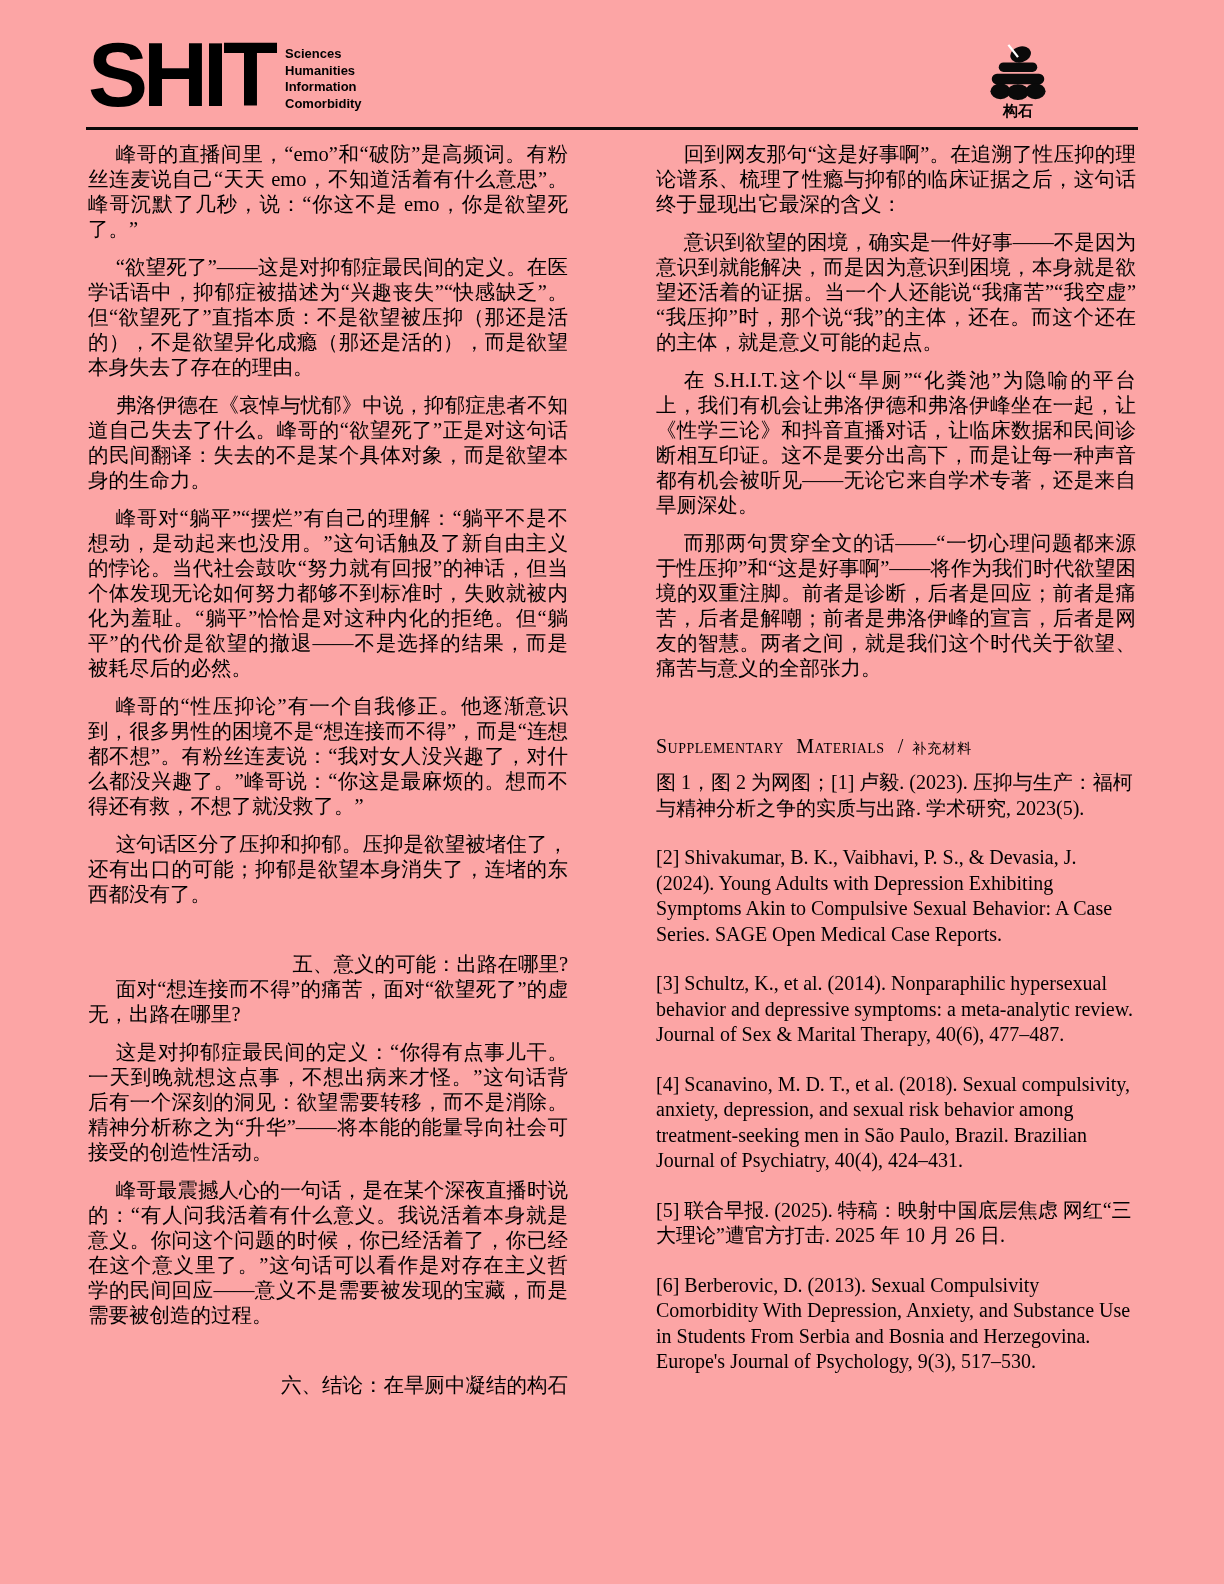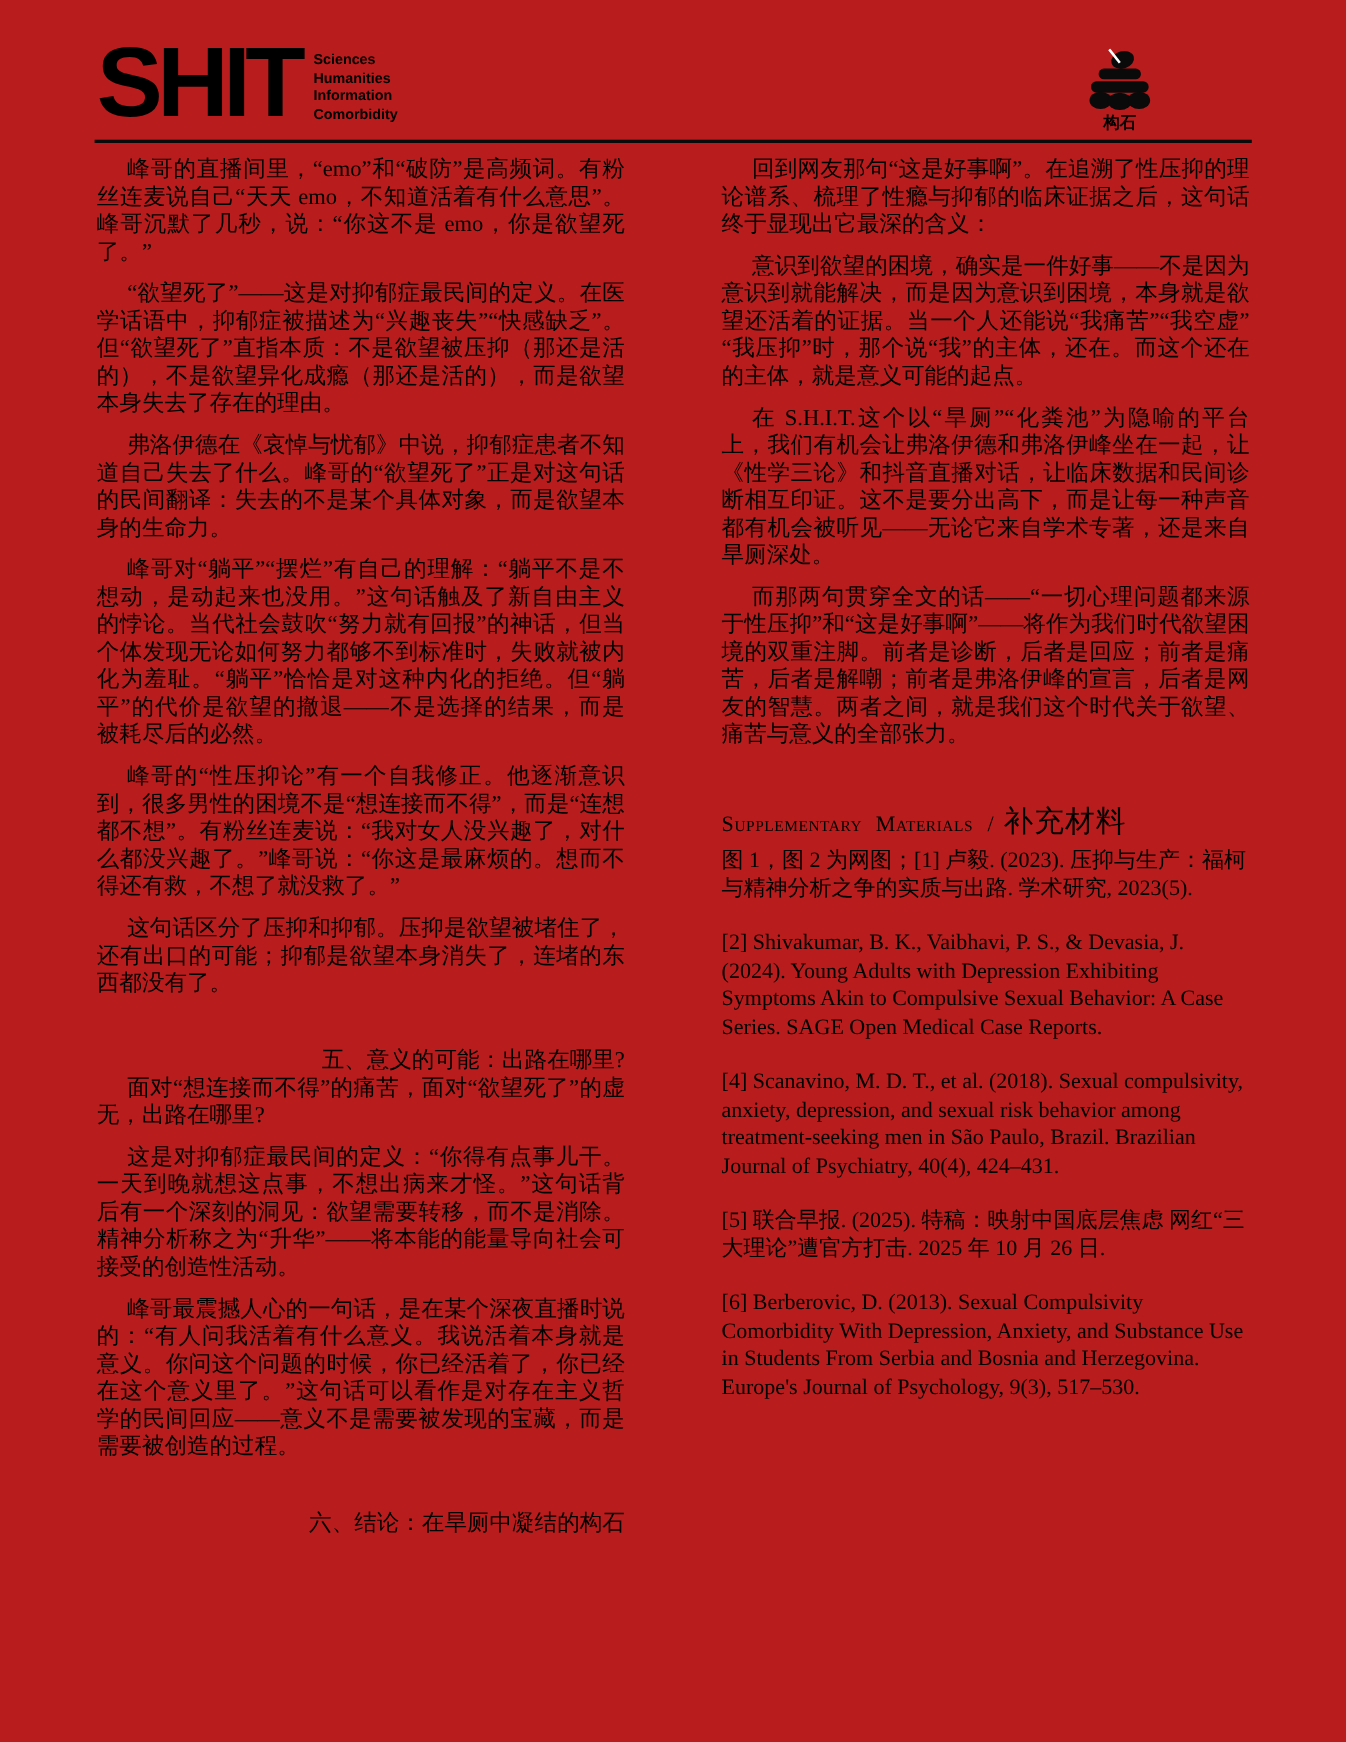--- a/index.html
+++ b/index.html
@@ -4,21 +4,21 @@
 <style>
   html, body { margin: 0; padding: 0; }
   body {
     width: 1224px; height: 1584px;
     background: #ffffff; color: #000000;
     font-family: "Liberation Serif", "DejaVu Serif", serif;
   }
   .page {
     position: relative;
     width: 1224px; height: 1584px;
-    background: #b91c1c;
+    background: #fca5a5;
     overflow: hidden;
   }
 
   
   .masthead {
     position: absolute; top: 38px; left: 88px; right: 88px;
     display: flex; justify-content: space-between; align-items: flex-start;
   }
   .brand { display: flex; align-items: flex-start; }
   .brand-word {
@@ -85,21 +85,21 @@
     font-size: 20px;
     line-height: 26px;
   }
   .suppl-head .sc {
     font-variant: small-caps;
     font-size: 20px;
     letter-spacing: 0.5px;
     word-spacing: 7px;
   }
   .suppl-head .sep { margin: 0 9px 0 13px; }
-  .suppl-head .zh { font-size: 27px; letter-spacing: 1px; }
+  .suppl-head .zh { font-size: 14px; letter-spacing: 1px; }
 
   .ref {
     margin: 24px 0 0;
     font-size: 20px;
     line-height: 25.5px;
     text-align: left;
     text-indent: 0;
   }
   .ref-list .ref:first-child { margin-top: 8px; }
 </style>
@@ -161,20 +161,21 @@
           <p class="para body">而那两句贯穿全文的话——“一切心理问题都来源于性压抑”和“这是好事啊”——将作为我们时代欲望困境的双重注脚。前者是诊断，后者是回应；前者是痛苦，后者是解嘲；前者是弗洛伊峰的宣言，后者是网友的智慧。两者之间，就是我们这个时代关于欲望、痛苦与意义的全部张力。</p>
         </div>
 
       <section class="suppl">
         <h2 class="suppl-head">
           <span class="sc">Supplementary Materials</span><span class="sep">/</span><span class="zh">补充材料</span>
         </h2>
         <div class="ref-list">
             <p class="ref">图 1，图 2 为网图；[1] 卢毅. (2023). 压抑与生产：福柯与精神分析之争的实质与出路. 学术研究, 2023(5).</p>
             <p class="ref">[2] Shivakumar, B. K., Vaibhavi, P. S., &amp; Devasia, J. (2024). Young Adults with Depression Exhibiting Symptoms Akin to Compulsive Sexual Behavior: A Case Series. SAGE Open Medical Case Reports.</p>
+            <p class="ref">[3] Schultz, K., et al. (2014). Nonparaphilic hypersexual behavior and depressive symptoms: a meta-analytic review. Journal of Sex &amp; Marital Therapy, 40(6), 477–487.</p>
             <p class="ref">[4] Scanavino, M. D. T., et al. (2018). Sexual compulsivity, anxiety, depression, and sexual risk behavior among treatment-seeking men in São Paulo, Brazil. Brazilian Journal of Psychiatry, 40(4), 424–431.</p>
             <p class="ref">[5] 联合早报. (2025). 特稿：映射中国底层焦虑 网红“三大理论”遭官方打击. 2025 年 10 月 26 日.</p>
             <p class="ref">[6] Berberovic, D. (2013). Sexual Compulsivity Comorbidity With Depression, Anxiety, and Substance Use in Students From Serbia and Bosnia and Herzegovina. Europe's Journal of Psychology, 9(3), 517–530.</p>
           </div>
       </section>
     </section>
 
   </main>
 </div>
 

